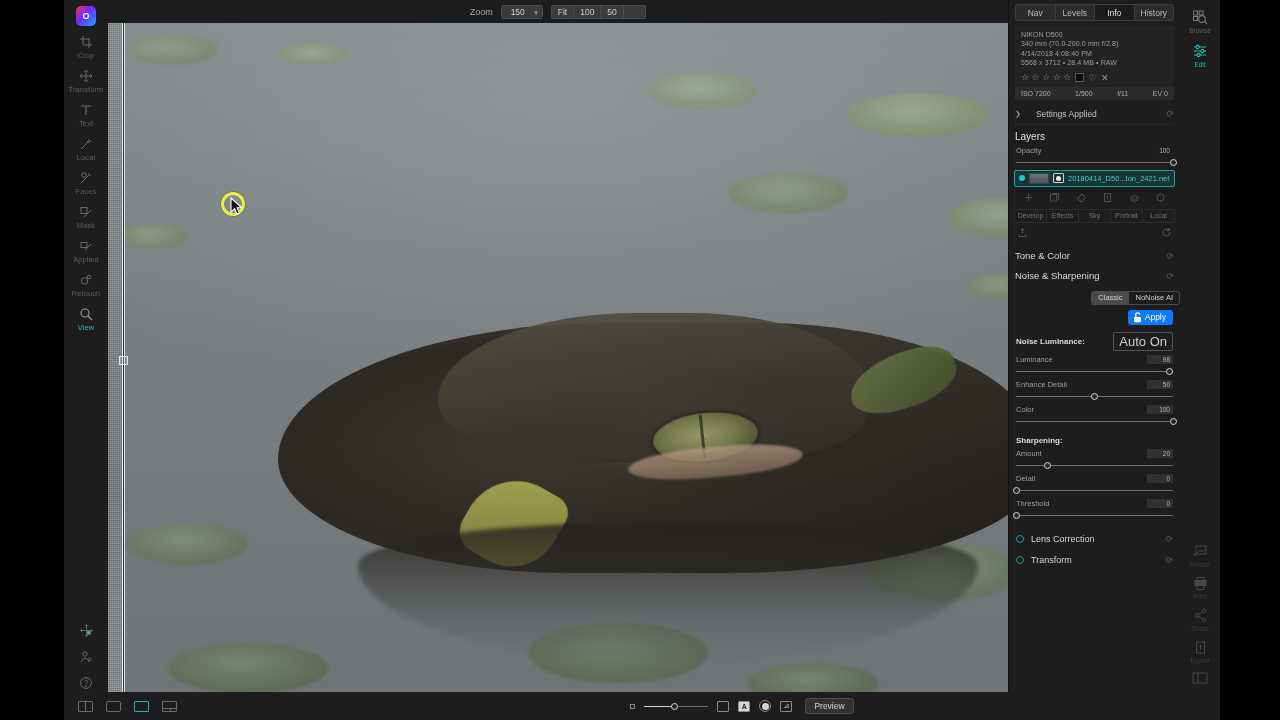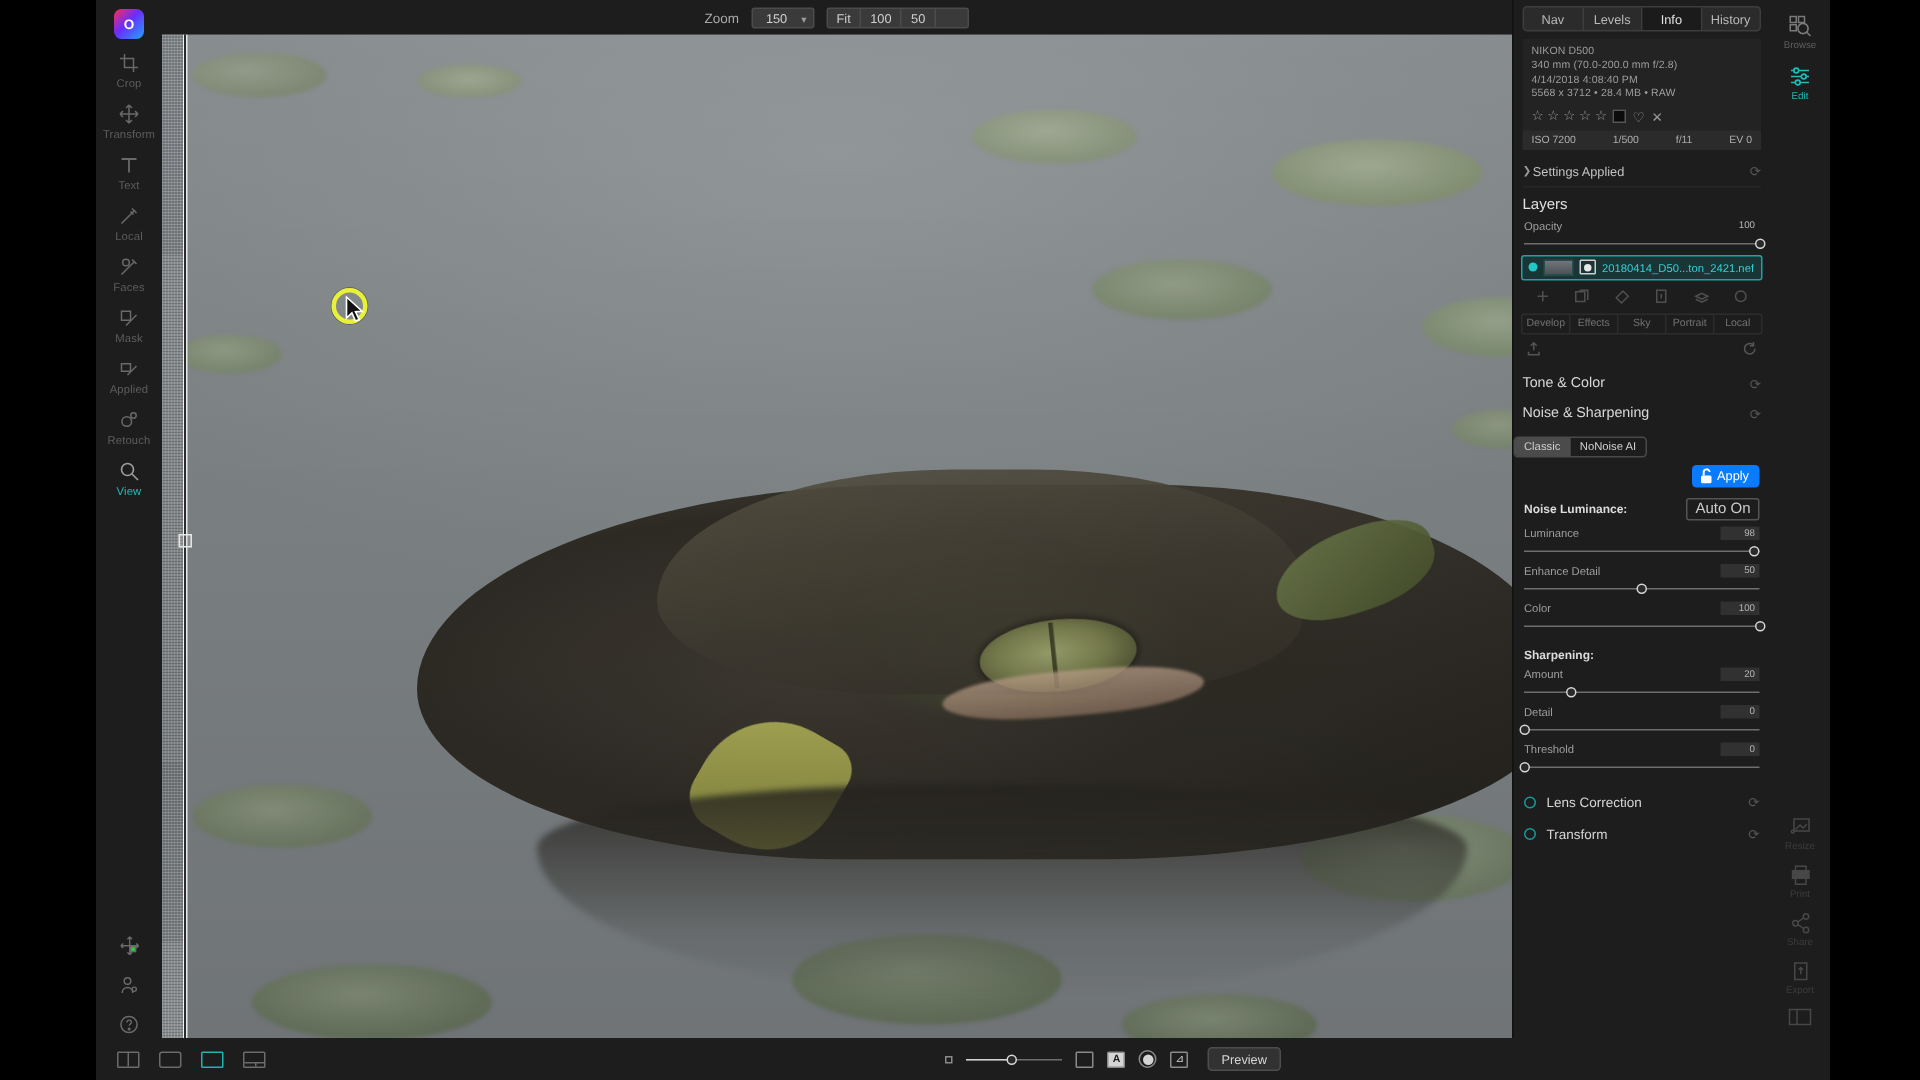--- a/index.html
+++ b/index.html
@@ -86,21 +86,21 @@
   .ratingrow { display:flex; align-items:center; gap:2.5px; padding:5px 0 4px; }
   .ratingrow .star { font-size:9px; color:#9a9a9a; line-height:9px; }
   .ratingrow .swatch { width:9px; height:9px; background:#0b0b0b; border:1px solid #555; margin-left:1px; }
   .ratingrow .heart { font-size:9px; color:#9a9a9a; margin-left:2px; }
   .ratingrow .xx { font-size:9px; color:#9a9a9a; margin-left:2px; }
   .exifrow { display:flex; justify-content:space-between; background:#2b2b2b; margin:0 -6px; padding:3px 6px; }
   .exifrow span { font-size:7px; color:#acacac; }
 
   .rowline { display:flex; align-items:center; justify-content:space-between; margin:0 6px; height:20px;
              border-bottom:1px solid #262626; }
-  .rowline .lt { font-size:8.5px; color:#c2c2c2; display:flex; align-items:center; gap:1px; }
+  .rowline .lt { font-size:8.5px; color:#c2c2c2; display:flex; align-items:center; gap:15px; }
   .chev { font-size:7px; color:#9a9a9a; }
   .reset-ic { font-size:9px; color:#555; }
 
   .sechead { margin:6px 6px 0; font-size:10px; color:#e0e0e0; }
 
   .sliderrow { margin:4px 7px 0; }
   .sliderrow .shead { display:flex; justify-content:space-between; align-items:center; }
   .sliderrow .sname { font-size:7.5px; color:#9e9e9e; }
   .sliderrow .sval { font-size:6.5px; color:#b5b5b5; background:#313131; min-width:26px; text-align:right; padding:1px 3px; }
   .track { position:relative; height:9px; margin-top:3px; }
@@ -118,33 +118,33 @@
 
   .iconstrip { display:flex; justify-content:space-around; align-items:center; height:18px; margin:2px 6px 0; opacity:.45; }
   .iconstrip svg * { stroke:#8d8d8d; }
 
   .pillrow { display:flex; margin:2px 5px 0; border:1px solid #3a3a3a; border-radius:2px; overflow:hidden; height:14px; opacity:.55; }
   .pillrow div { flex:1; font-size:7px; color:#b4b4b4; display:flex; align-items:center; justify-content:center; border-right:1px solid #3a3a3a; }
   .pillrow div:last-child { border-right:0; }
 
   .uprow { display:flex; justify-content:space-between; align-items:center; margin:3px 8px 0; height:14px; opacity:.5; }
 
-  .segwrap { display:flex; justify-content:flex-start; margin-top:5px; }
+  .segwrap { display:flex; justify-content:flex-end; margin-top:5px; }
   .seg { display:flex; border:1px solid #4a4a4a; border-radius:3px; overflow:hidden; height:14px; }
   .seg div { font-size:7.5px; color:#d0d0d0; padding:0 6px; display:flex; align-items:center; border-right:1px solid #4a4a4a; }
   .seg div:last-child { border-right:0; }
   .seg div.on { background:#4b4b4b; }
 
   .applyrow { display:flex; justify-content:flex-end; margin:5px 7px 0; }
   .applybtn { background:#0a7bff; border-radius:3px; height:15px; display:flex; align-items:center; gap:3px; padding:0 7px 0 5px; }
   .applybtn .alabel { font-size:8.5px; color:#fff; }
 
   .nrhead { display:flex; justify-content:space-between; align-items:center; margin:7px 7px 0; }
   .nrhead .nrl { font-size:8px; color:#dcdcdc; font-weight:bold; }
-  .autoon { font-size:10px; color:#cccccc; border:1px solid #545454; border-radius:2px; padding:1px 5px; }
+  .autoon { font-size:13px; color:#cccccc; border:1px solid #545454; border-radius:2px; padding:1px 5px; }
 
   .subhead { margin:10px 7px 0; font-size:8px; color:#dcdcdc; font-weight:bold; }
 
   .toolrow { display:flex; align-items:center; justify-content:space-between; margin:0 7px; height:21px; }
   .toolrow .lt { display:flex; align-items:center; gap:7px; }
   .toolrow .circ { width:8px; height:8px; border-radius:50%; border:1.4px solid #1a9a9a; }
   .toolrow .tname { font-size:9px; color:#d6d6d6; }
 
   
   #rightrail { position:absolute; left:1180px; top:0; width:40px; height:692px; background:#1d1d1d; }

